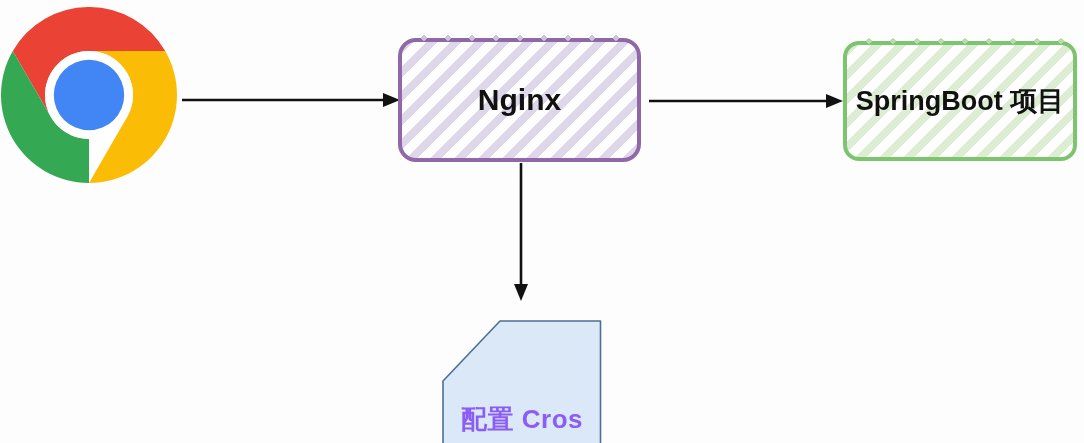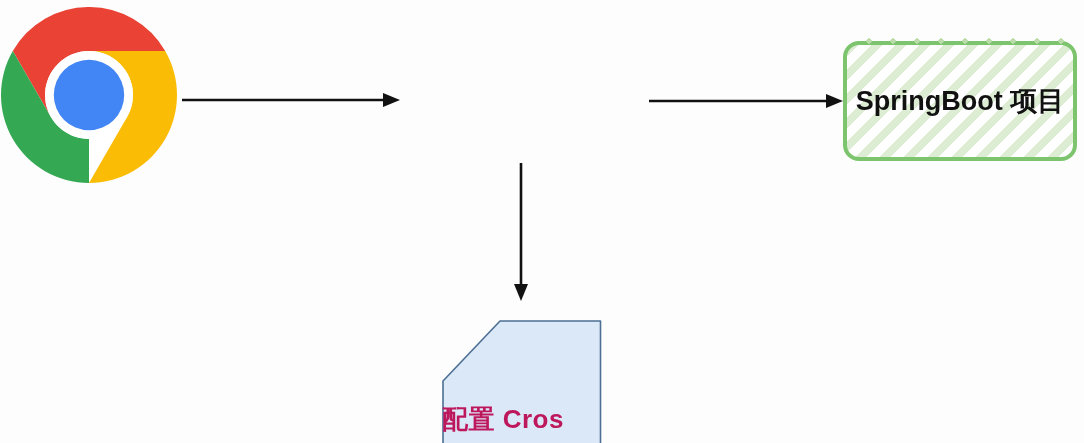--- a/index.html
+++ b/index.html
@@ -53,21 +53,22 @@
     position:absolute;left:10px;right:6px;top:-8px;height:8px;
     background-image:radial-gradient(circle,#b9dcaa 2.5px,transparent 2.8px);
     background-size:24px 8px;
     background-repeat:repeat-x;
   }
   .doc-shape{
     position:absolute;left:442px;top:320px;width:160px;height:123px;
   }
   .doc-label{
     position:absolute;left:442px;top:402px;width:160px;
-    font-size:26px;font-weight:700;color:#be185d;
+    text-align:center;
+    font-size:26px;font-weight:700;color:#8b5cf6;
     letter-spacing:0.5px;
   }
 </style>
 </head>
 <body>
 
 <div class="canvas">
 
   <svg class="chrome-icon" viewBox="0 0 48 48" aria-hidden="true">
     <circle cx="24" cy="24" r="24" fill="#ffffff"></circle>
@@ -88,20 +89,23 @@
         <line x1="649" y1="101" x2="828" y2="101"></line>
         <polygon points="843,101 826,94 826,108" stroke="none"></polygon>
       </g>
       <g>
         <line x1="521" y1="163" x2="521" y2="286"></line>
         <polygon points="521,301 514,284 528,284" stroke="none"></polygon>
       </g>
     </g>
   </svg>
 
+  <div class="node node-nginx">
+    <span>Nginx</span>
+  </div>
 
   <div class="node node-springboot">
     <span>SpringBoot 项目</span>
   </div>
 
   <svg class="doc-shape" viewBox="0 0 160 123" aria-hidden="true">
     <path d="M 1 61 L 58 1 L 158.5 1 L 158.5 130 L 1 130 Z" fill="#dbe8f8" stroke="#4c6f93" stroke-width="1.6" stroke-linejoin="round"></path>
   </svg>
   <div class="doc-label">配置 Cros</div>
 

